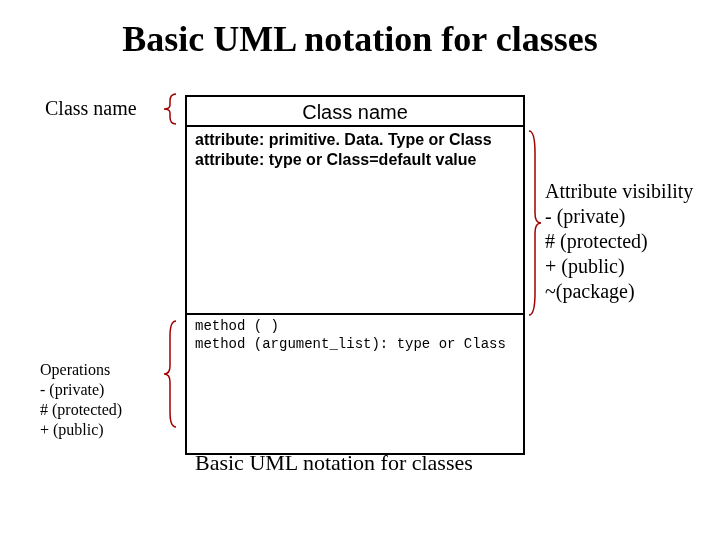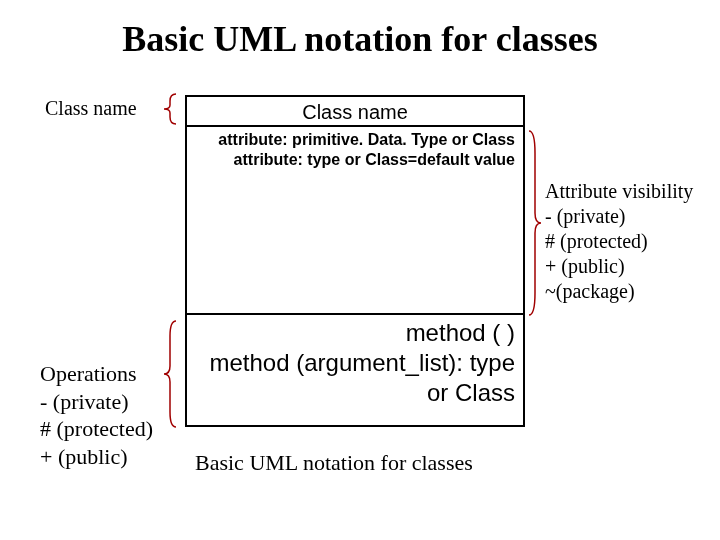--- a/index.html
+++ b/index.html
@@ -28,21 +28,21 @@
   .label-left-top {
     position: absolute;
     top: 97px;
     left: 45px;
     font-size: 20px;
   }
   .label-left-bottom {
     position: absolute;
     top: 360px;
     left: 40px;
-    font-size: 22px;
+    font-size: 16px;
     line-height: 1.25;
   }
   .label-right {
     position: absolute;
     top: 179px;
     left: 545px;
     font-size: 20px;
     line-height: 1.25;
   }
   .caption {
@@ -59,43 +59,43 @@
     left: 185px;
     width: 340px;
     border: 2px solid #000;
     box-sizing: border-box;
     font-family: Arial, Helvetica, sans-serif;
   }
   .uml .section {
     border-bottom: 2px solid #000;
     padding: 0 8px;
     box-sizing: border-box;
-    text-align: right;
   }
   .uml .section:last-child { border-bottom: none; }
   .uml .name-sec {
     text-align: center;
     font-size: 20px;
     line-height: 30px;
     height: 30px;
   }
   .uml .attr-sec {
     font-size: 16px;
     font-weight: bold;
     line-height: 1.25;
     padding-top: 3px;
     padding-bottom: 3px;
     height: 188px;
   }
   .uml .op-sec {
-    font-size: 24px;
+    font-size: 14px;
     line-height: 1.25;
     padding-top: 3px;
     padding-bottom: 3px;
-    height: 110px;
+    height: 138px;
+    font-family: Liberation Mono, monospace;
   }
 
   
   .brace {
     position: absolute;
     color: #a00000;
   }
   .brace svg { display: block; }
 
   

